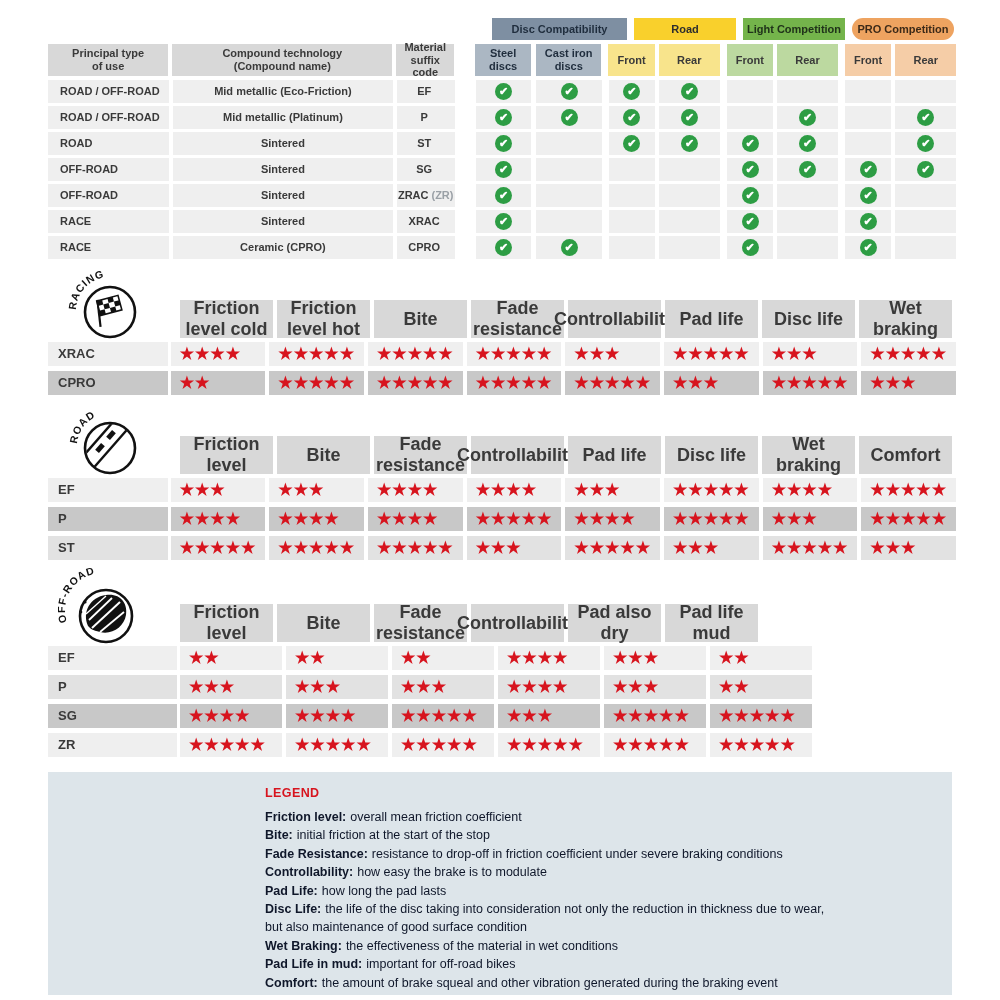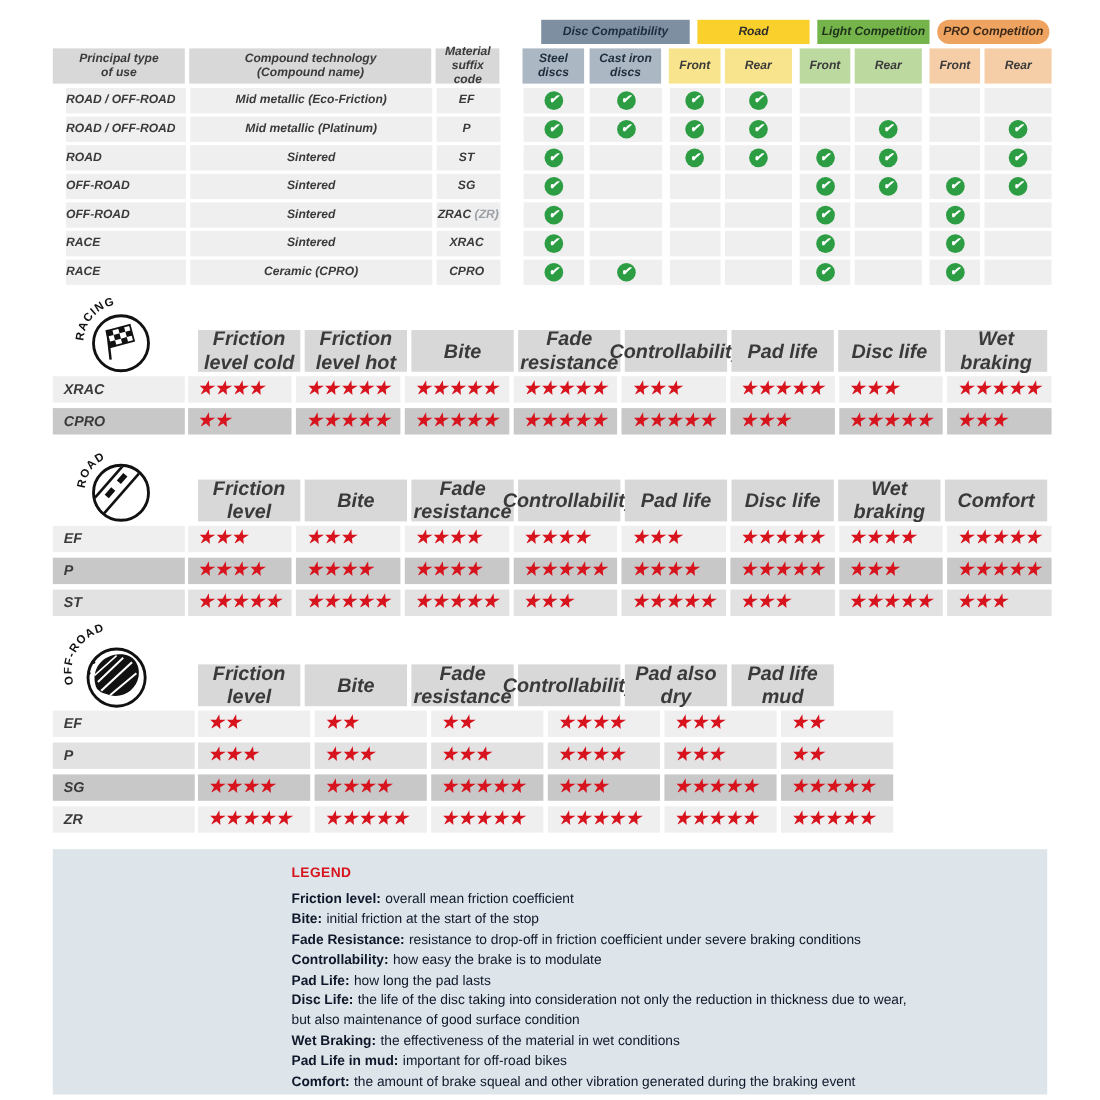--- a/index.html
+++ b/index.html
@@ -1,19 +1,19 @@
 <!DOCTYPE html>
 <html><head>
 <meta charset="utf-8">
 <style>
   html,body{margin:0;padding:0;background:#fff;}
   .cv{position:relative;width:1000px;height:1000px;background:#ffffff;overflow:hidden;
       font-family:"Liberation Sans",sans-serif;color:#3a3a3a;}
   .tbl{position:absolute;left:48px;width:908px;}
-  .fr{display:flex;align-items:stretch;font-style:italic;}
+  .fr{display:flex;align-items:stretch;}
   .gh{height:22px;margin-bottom:4px;}
   .sh{height:32px;margin-bottom:4px;}
   .dr{height:23px;margin-bottom:3px;}
   .c{display:flex;align-items:center;justify-content:center;font-weight:bold;font-size:11px;
      text-align:center;white-space:pre-line;line-height:1.15;}
   
   .cw-use{width:129px;}
   .cw-tech{width:236px;margin-left:4px;}
   .cw-suf{width:62px;margin-left:4px;}
   .cw-s1{width:60px;margin-left:21px;}
@@ -27,21 +27,21 @@
   .hd{background:#d8d8d8;}
   .g-disc{background:#7e8fa2;color:#1f2d3d;}
   .g-road{background:#f9d02c;color:#2e2e2e;}
   .g-light{background:#74b44b;color:#20331a;}
   .g-pro{background:#eea360;color:#3d2a18;border-radius:11px;}
   .sub-disc{background:#abb7c3;color:#1f2d3d;}
   .sub-road{background:#f8e48c;}
   .sub-light{background:#bcd9a0;}
   .sub-pro{background:#f5cda7;}
   .crow .c{background:#efefef;}
-  .use{justify-content:flex-start;width:117px;text-align:left;margin-left:12px;}
+  .use{justify-content:flex-start;padding-left:12px;width:117px;text-align:left;}
   .note{color:#9aa0a6;margin-left:3px;}
   .chk.on::before{content:"✔";display:block;width:17px;height:17px;border-radius:50%;
      background:#2d9d44;color:#fff;font-size:11px;line-height:17px;text-align:center;}
   
   .rh{height:38px;margin-bottom:4px;}
   .rr{height:24px;margin-bottom:5px;}
   .rw-l{width:129px;}
   .rw-c{width:93px;margin-left:4px;}
   .rw-c.fst{margin-left:3px;}
   .rhd .c{background:#d8d8d8;font-size:18px;}

